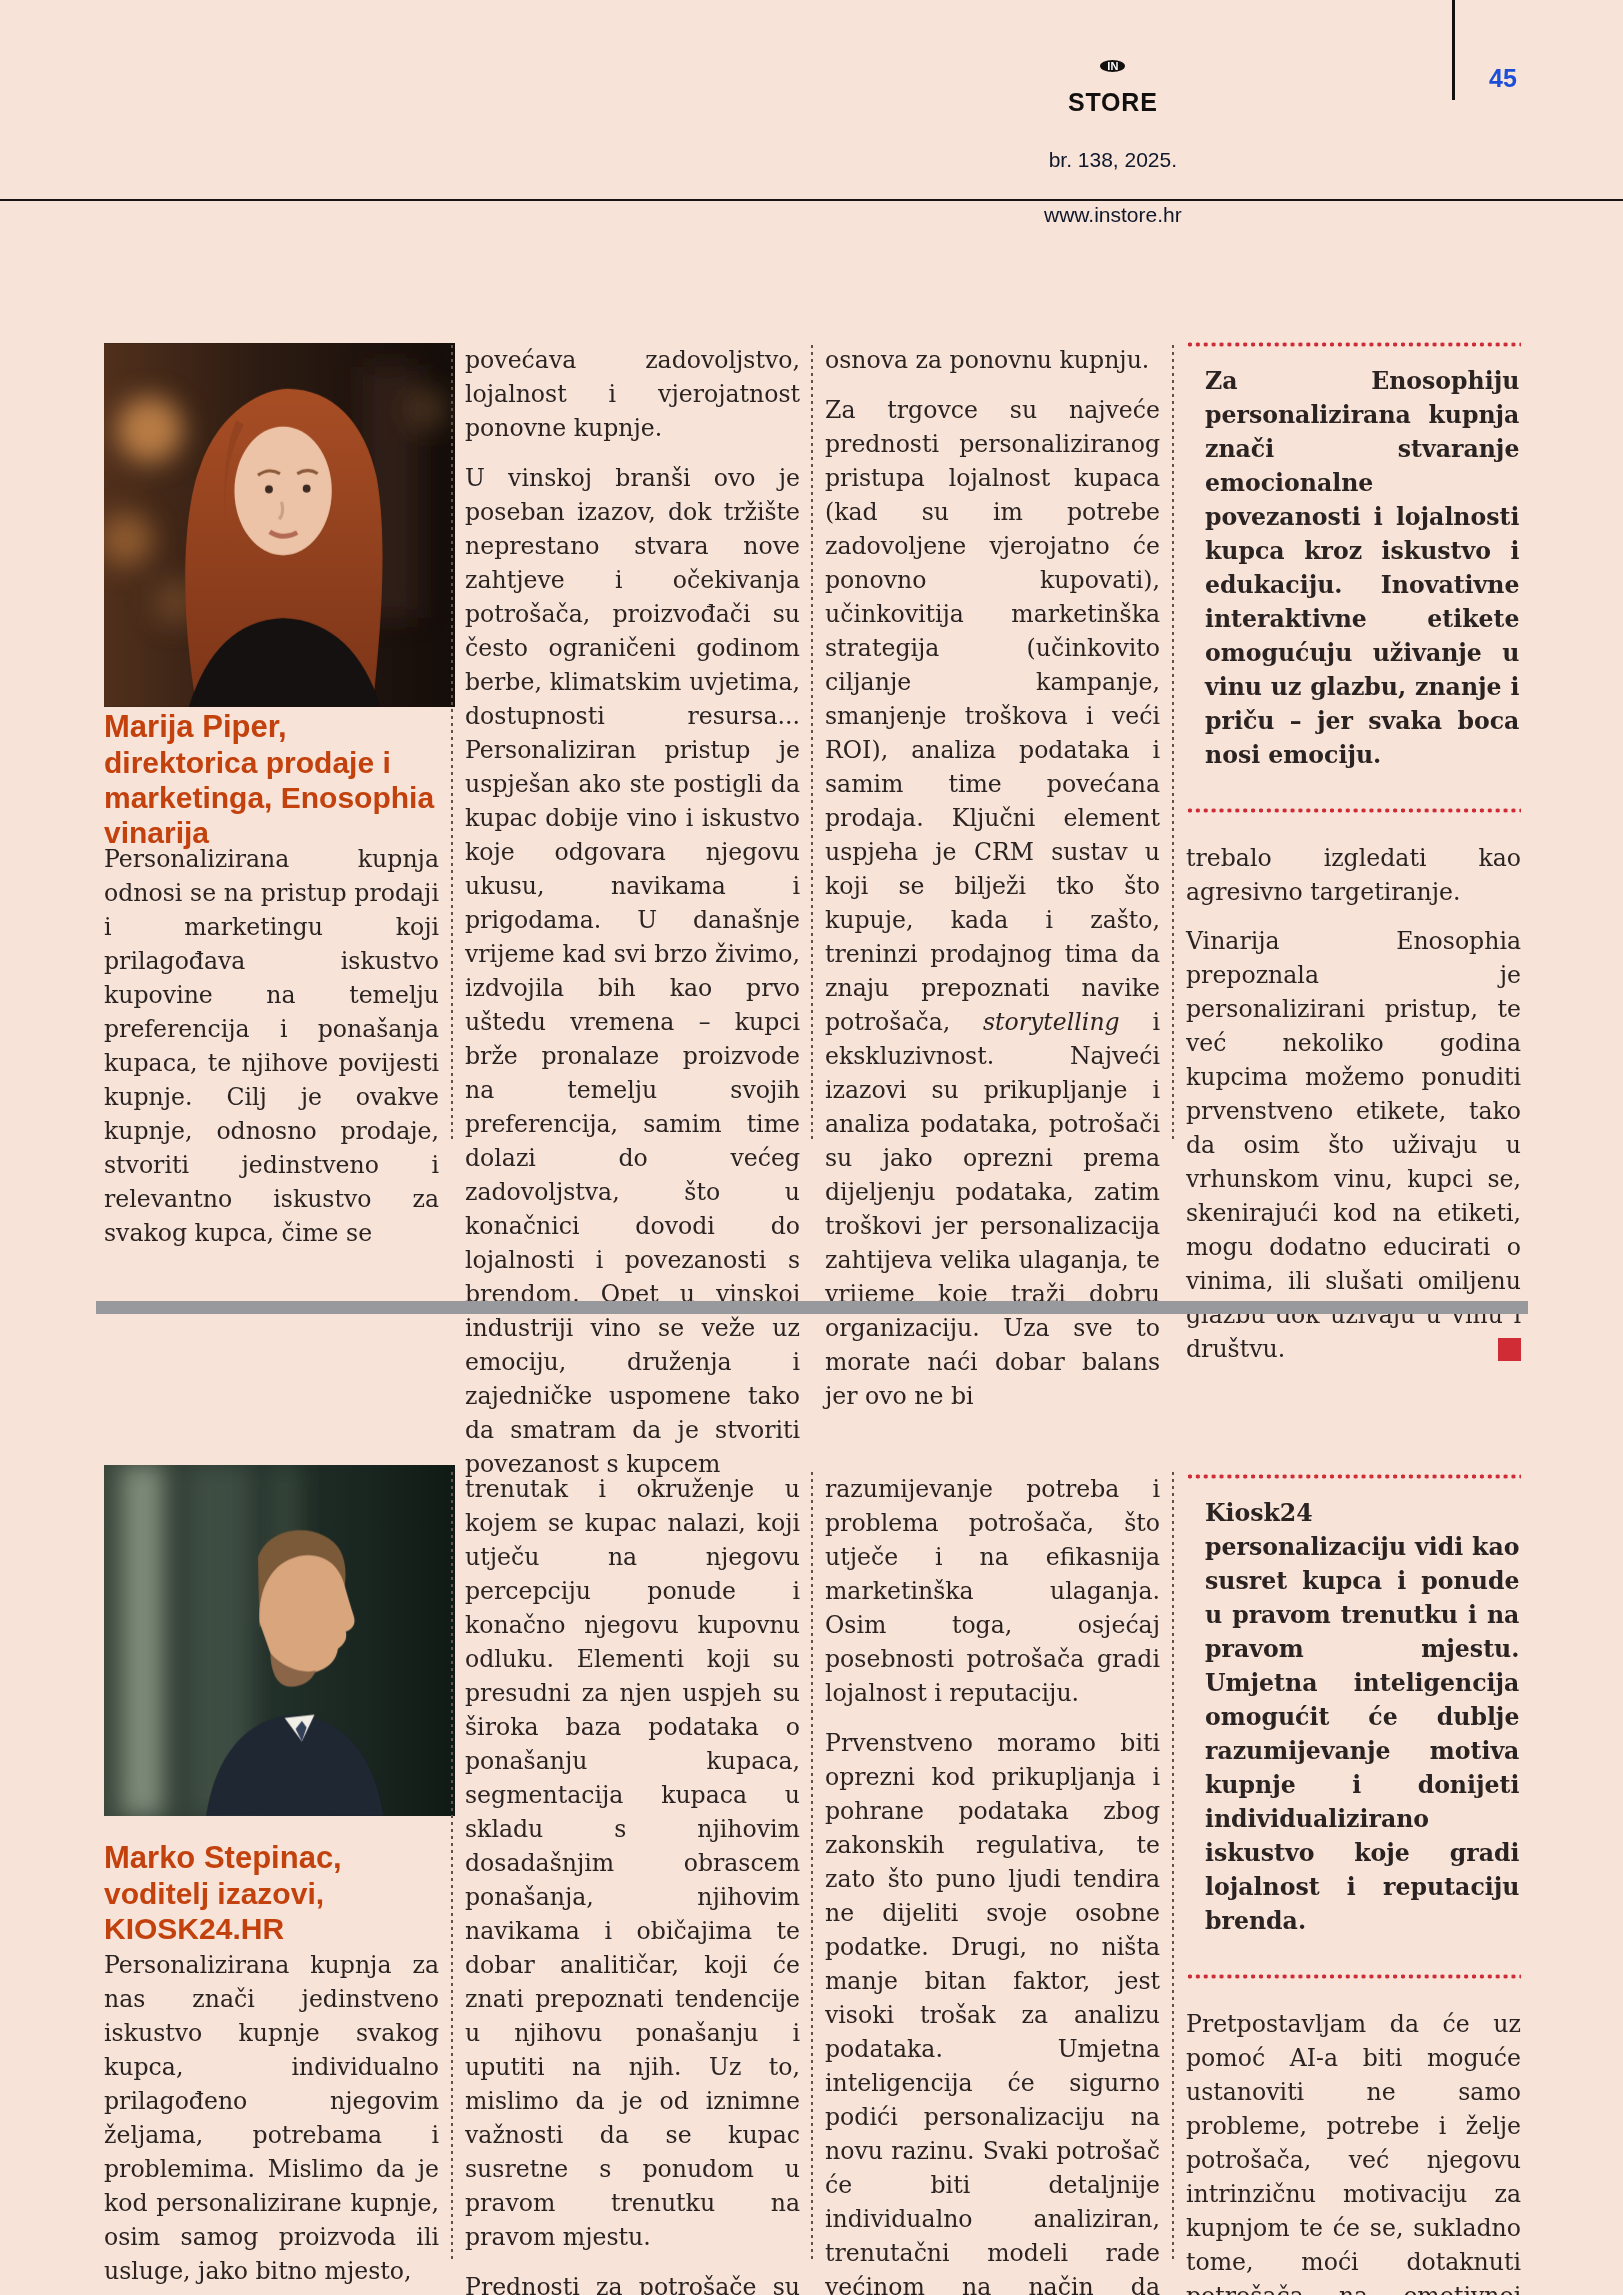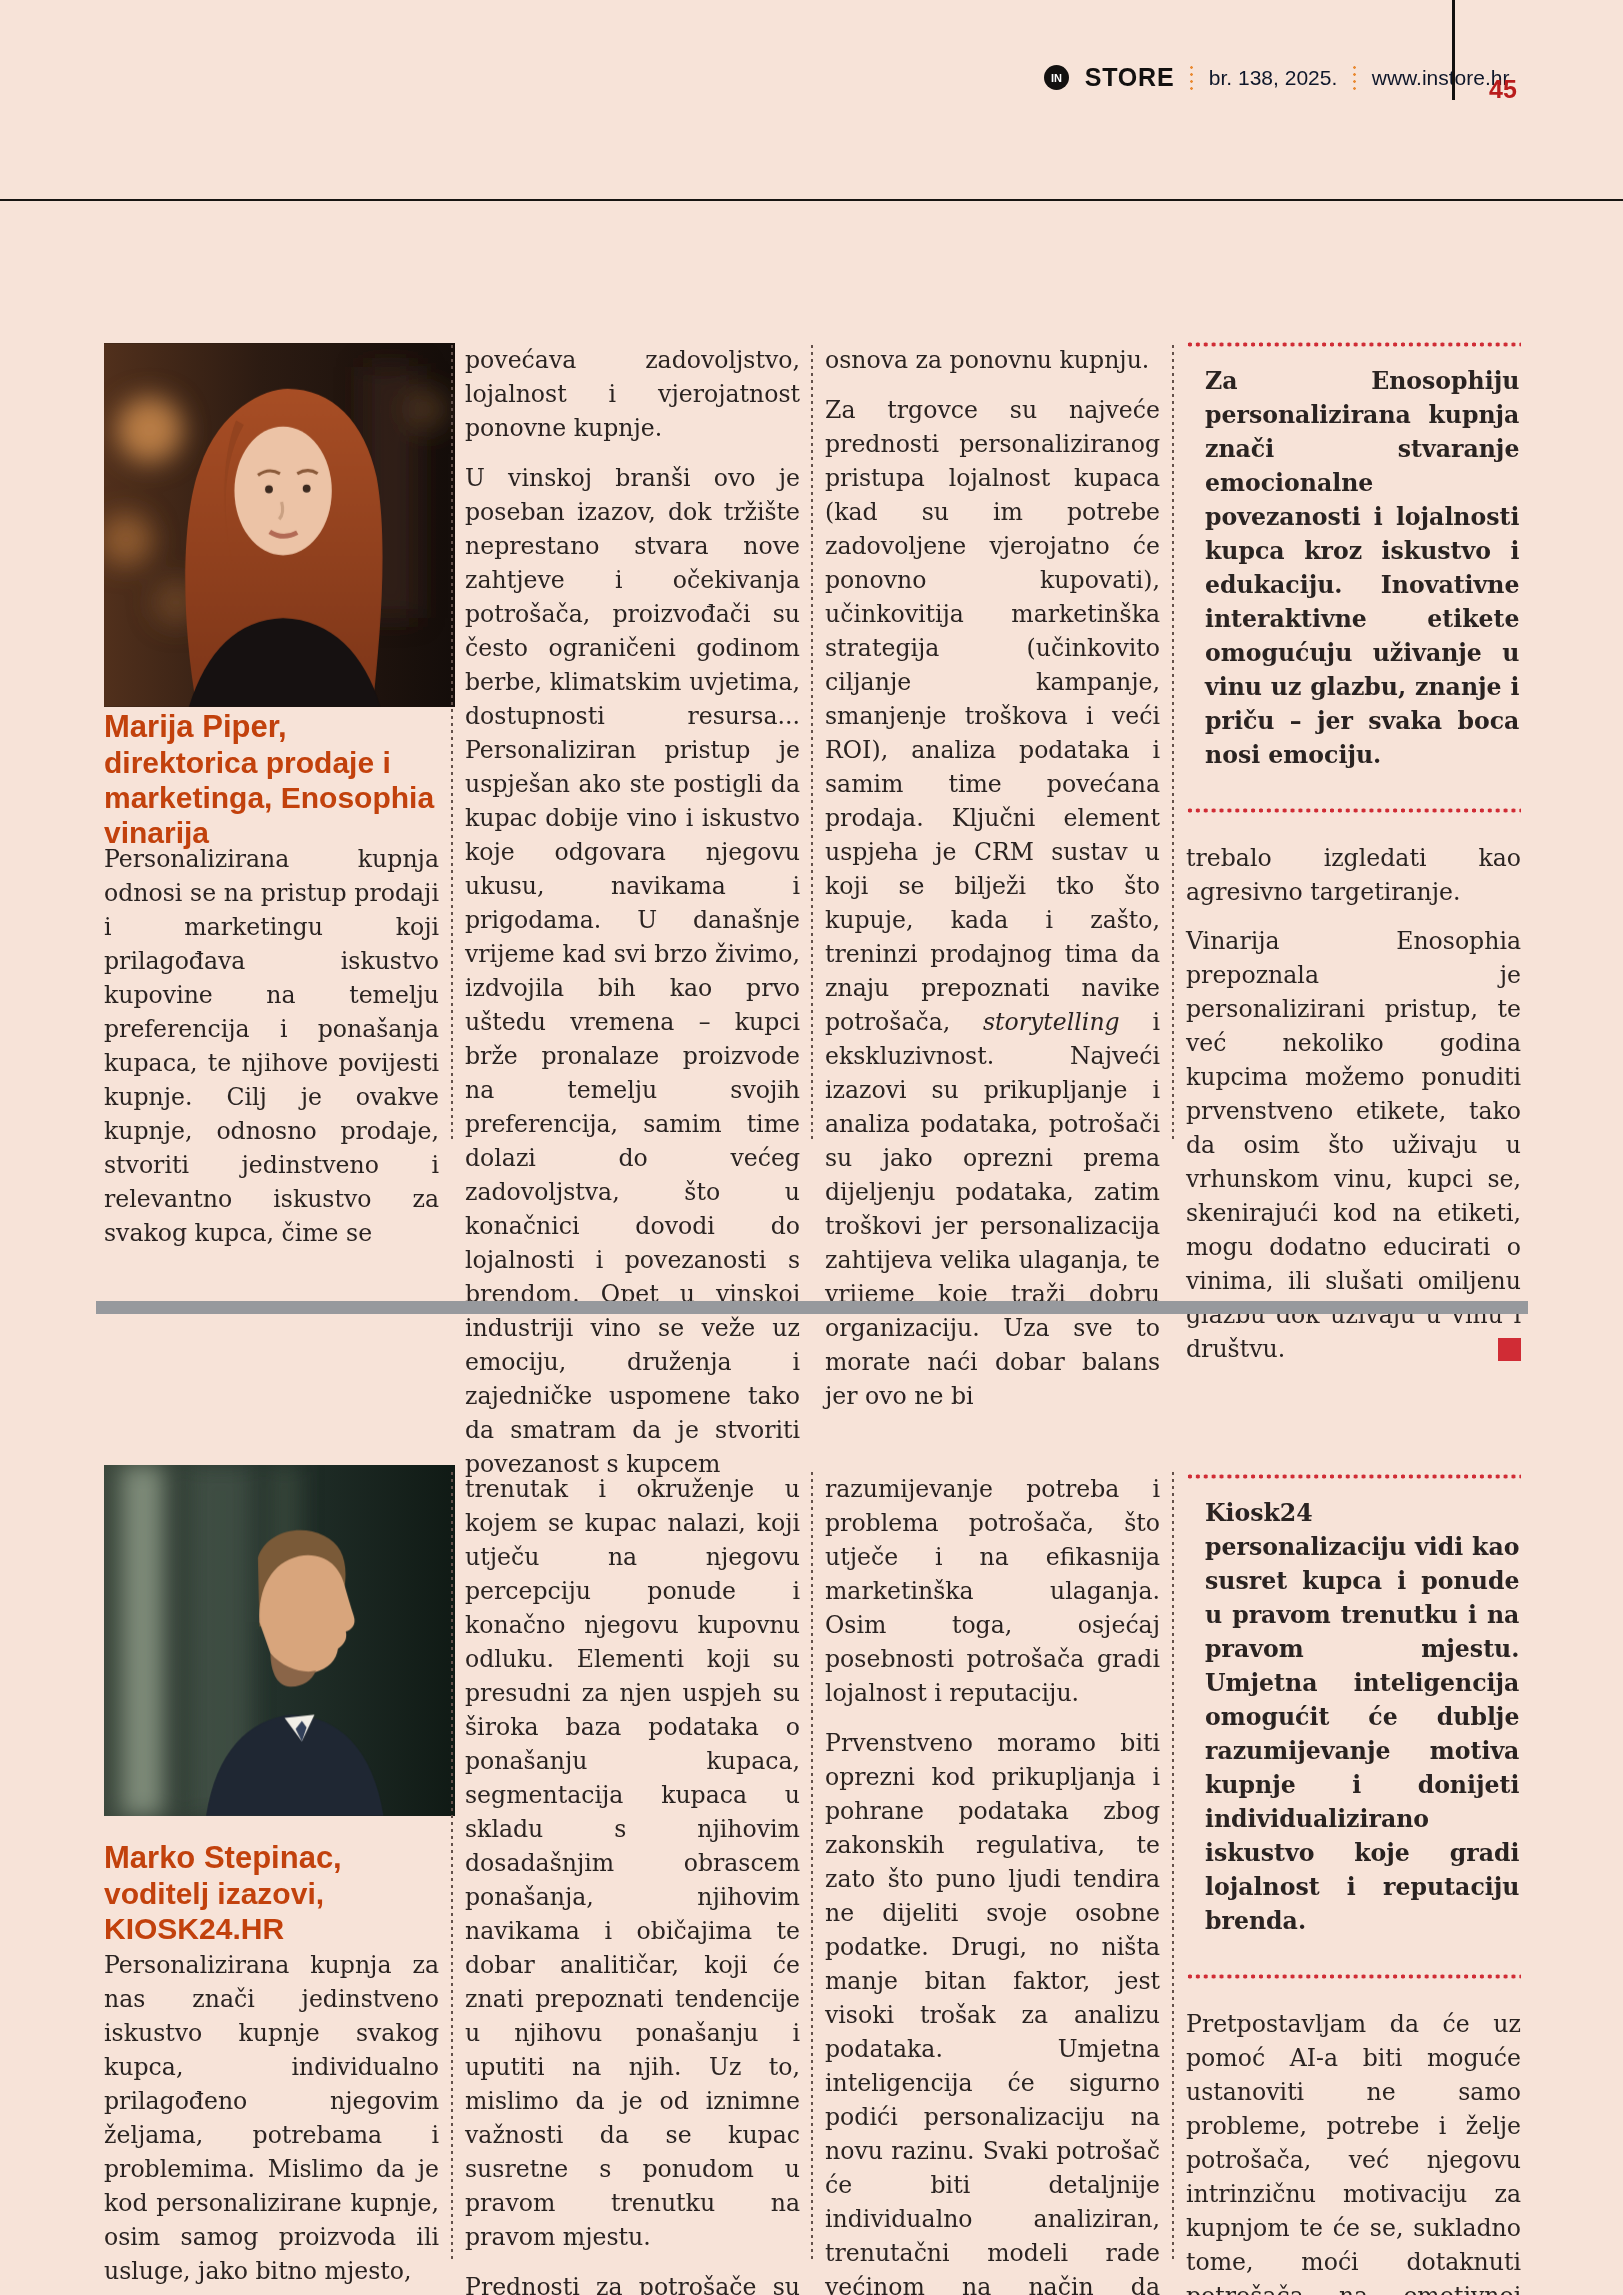--- a/index.html
+++ b/index.html
@@ -1,30 +1,30 @@
 <!DOCTYPE html>
 <html style="font-size:12.6px"><head>
 <meta charset="utf-8">
 <style>
   html,body{margin:0;padding:0;}
   .page{position:relative;width:1623px;height:2295px;background:#f7e3d8;
         font-family:"Liberation Sans",sans-serif;overflow:hidden;}
 
   
   .hrule{position:absolute;left:0;top:199px;width:1623px;height:2.4px;background:#181512;}
-  .header-strip{position:absolute;left:1044px;top:60px;height:35px;display:flex;align-items:center;gap:15.7px;}
+  .header-strip{position:absolute;left:1044px;top:60px;height:35px;display:flex;align-items:center;gap:15.7px;flex-direction:column;}
   .logo-circle{width:25px;height:25px;border-radius:50%;background:#131110;color:#fff;
                display:flex;align-items:center;justify-content:center;
                font-weight:800;font-size:11px;letter-spacing:0;}
   .brand{font-size:25px;font-weight:800;letter-spacing:0.8px;color:#131110;}
   .hsep{width:3.1px;height:27px;background-image:radial-gradient(circle,#e98a33 1.3px,transparent 1.5px);
         background-size:3.1px 7px;background-repeat:repeat-y;}
   .issue,.website{font-size:21px;color:#0f172a;}
   .page-vline{position:absolute;left:1452px;top:0;width:3.1px;height:100px;background:#131110;}
-  .page-number{position:absolute;left:1489px;top:64px;font-size:25px;font-weight:800;color:#b91c1c;margin-top:11px;}
+  .page-number{position:absolute;left:1489px;top:64px;font-size:25px;font-weight:800;color:#1d4ed8;}
 
   
   .col{position:absolute;width:335px;}
   .c1{left:104px;} .c2{left:465px;} .c3{left:825px;} .c4{left:1186px;}
 
   .vsep{position:absolute;width:2.4px;
         background-image:radial-gradient(circle,#63504a 1.2px,transparent 1.4px);
         background-size:2.4px 7px;background-repeat:repeat-y;}
 
   

